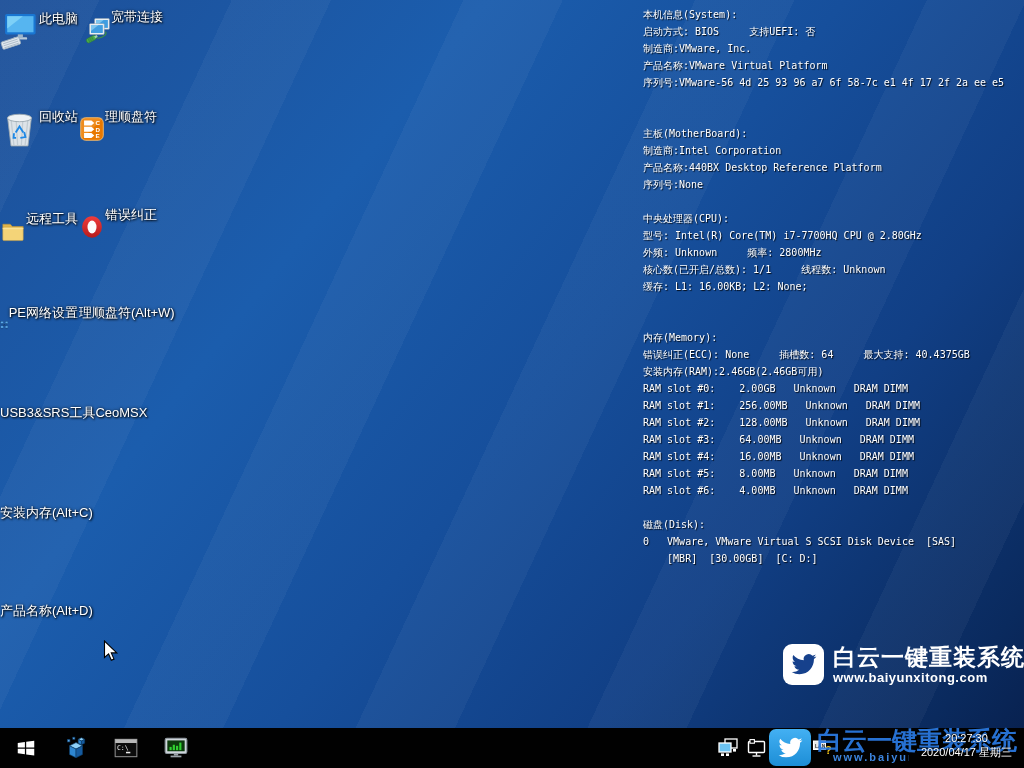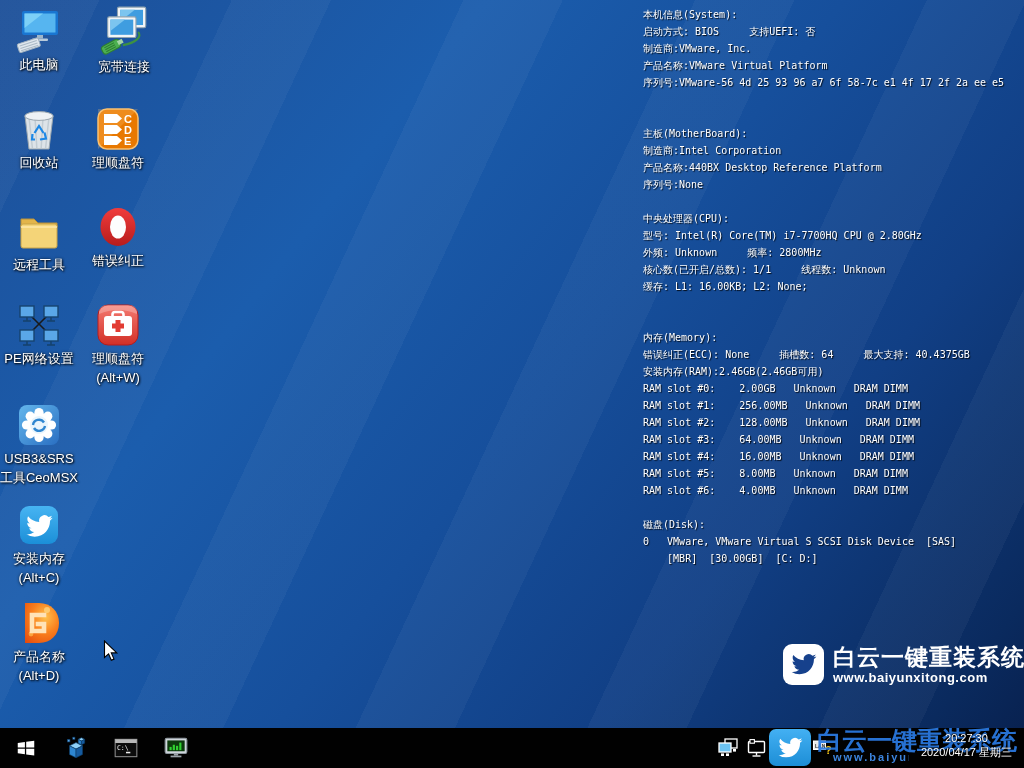--- a/index.html
+++ b/index.html
@@ -4,21 +4,21 @@
 <style>
   html,body{margin:0;padding:0;}
   body{
     width:1024px;height:768px;overflow:hidden;position:relative;
     font-family:"Liberation Sans",sans-serif;
     background:
       repeating-linear-gradient(115deg, rgba(255,255,255,0.04) 0 90px, rgba(255,255,255,0) 90px 210px),
       linear-gradient(128deg,#1d5099 0%,#1b5dad 30%,#164f9c 52%,#113f85 72%,#0a2a5e 92%,#081f4c 100%);
   }
   
-  .icell{position:absolute;width:78px;display:flex;flex-direction:column;align-items:center;cursor:default;}
+  .icell{position:absolute;width:78px;display:flex;flex-direction:row;align-items:flex-start;cursor:default;}
   .icell .ico{width:46px;height:46px;display:block;}
   .icell .lbl{margin-top:3px;font-size:13px;color:#fff;text-align:center;line-height:16px;
               text-shadow:1px 1px 2px #000,0 0 3px rgba(0,0,0,.8);white-space:nowrap;}
   #ic-thispc{left:0px;top:8px}
   #ic-broadband{left:85px;top:6px}
   #ic-recycle{left:0px;top:106px}
   #ic-drives{left:79px;top:106px}
   #ic-remote{left:0px;top:208px}
   #ic-browser{left:79px;top:204px}
   #ic-penet{left:0px;top:302px}

